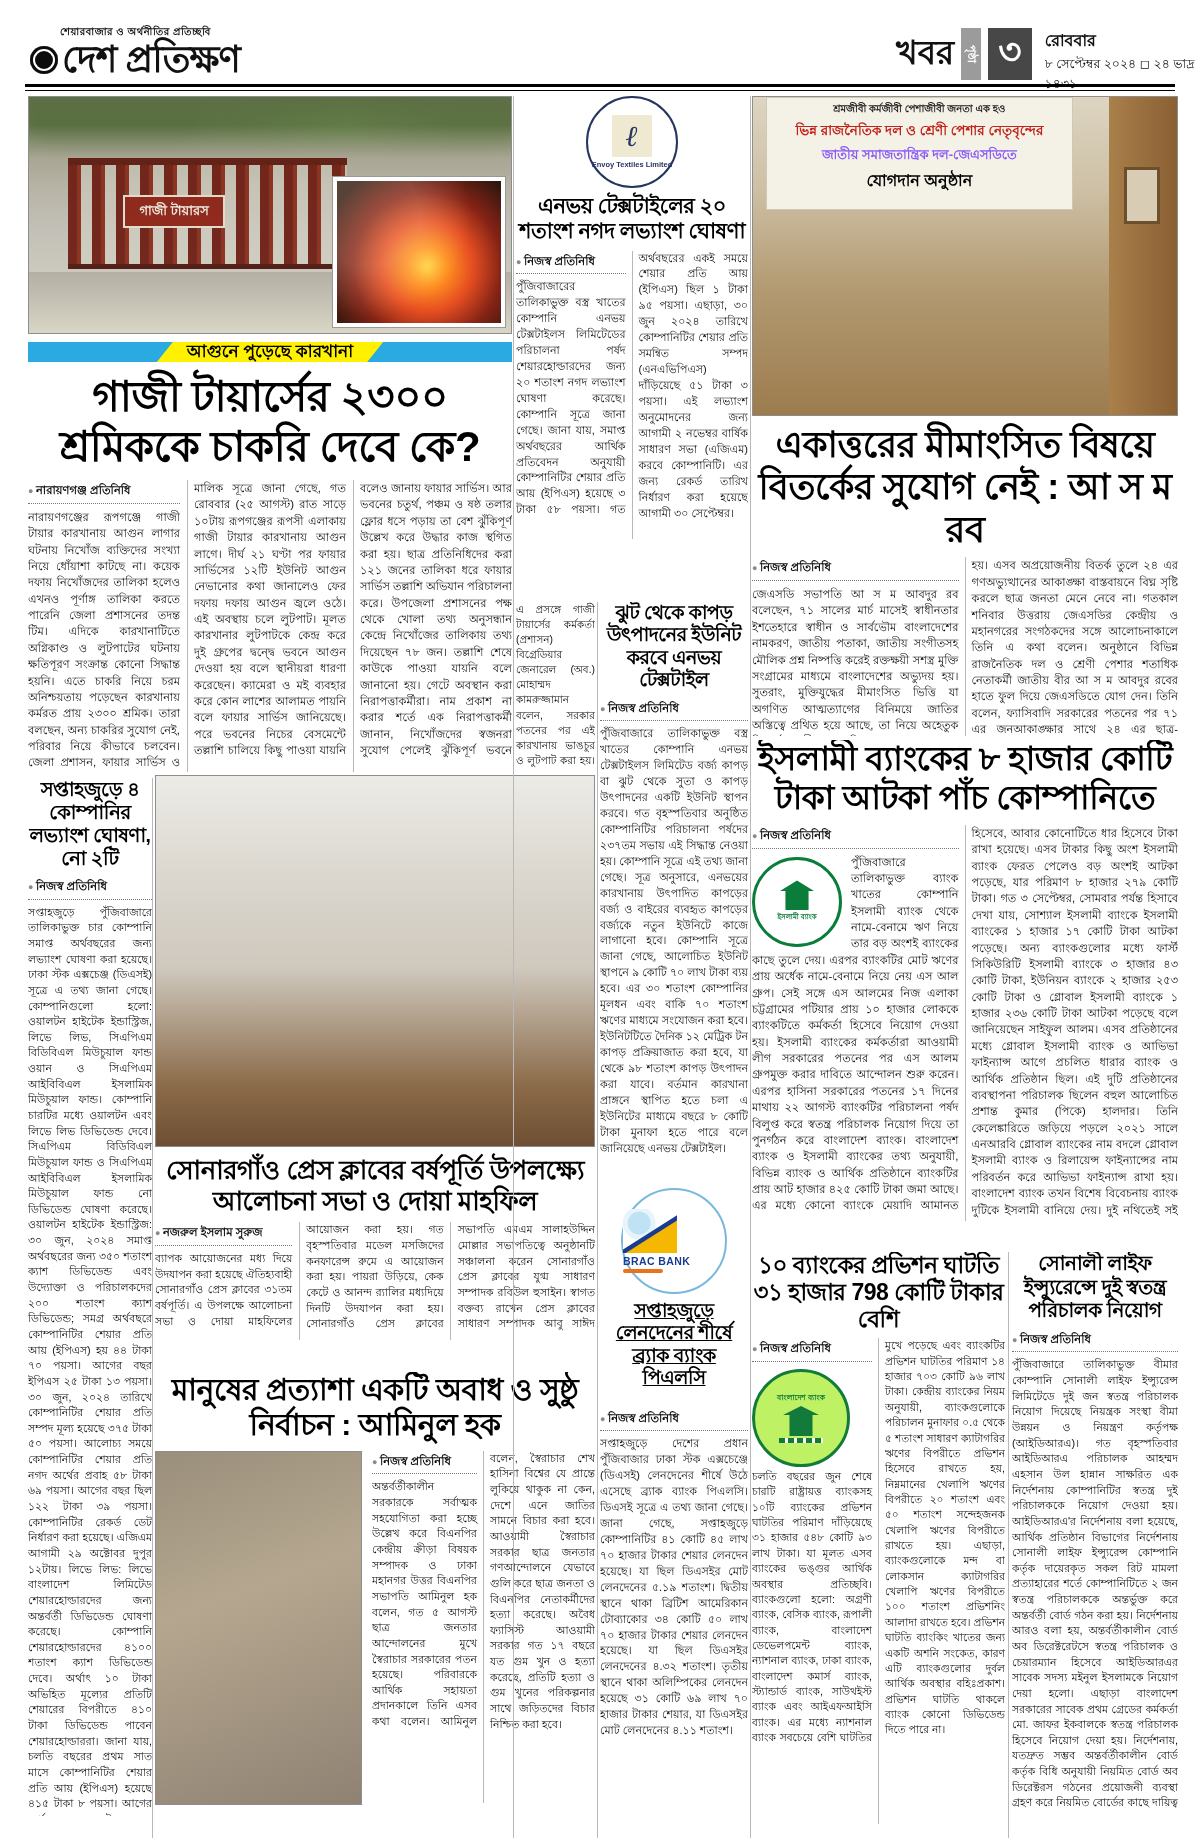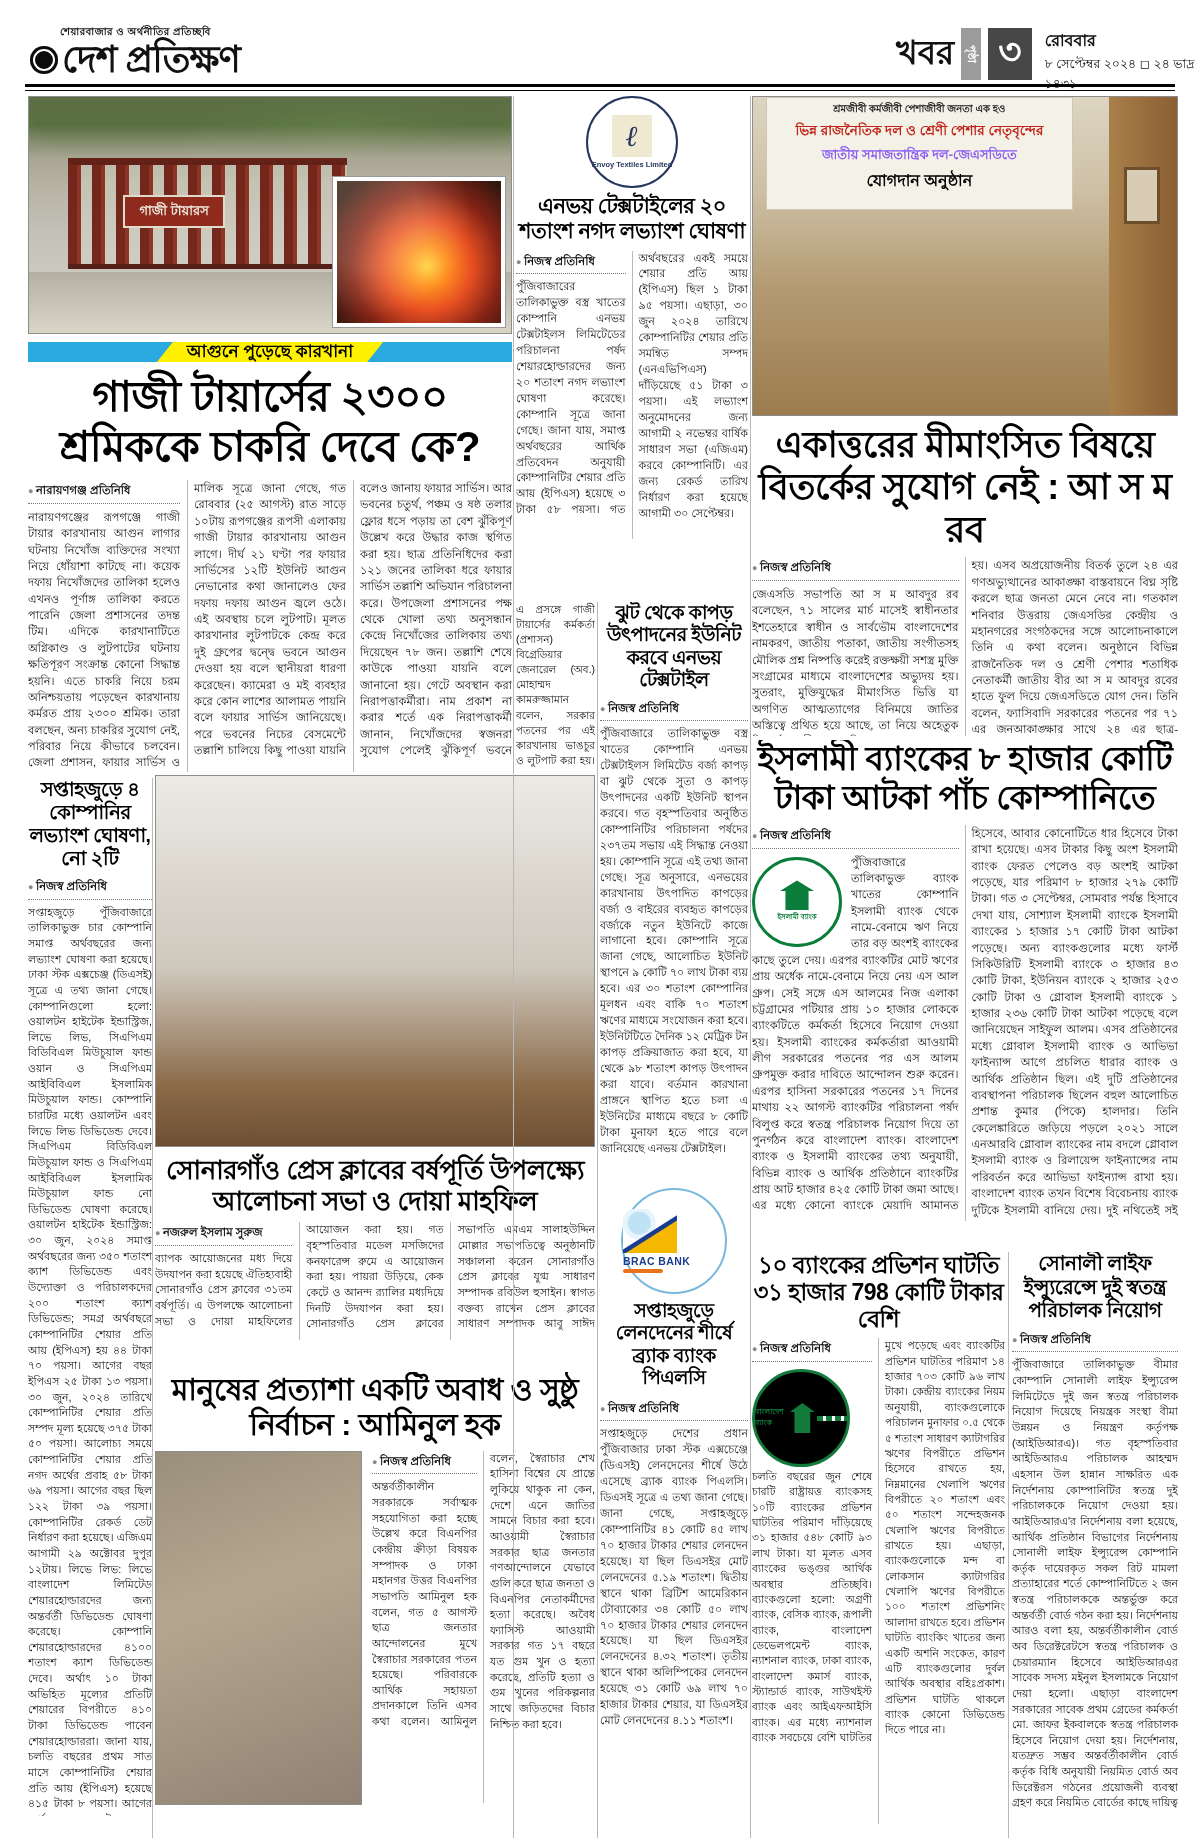--- a/index.html
+++ b/index.html
@@ -76,21 +76,21 @@
   
   #brac{left:600px;top:1188px;width:148px;height:650px;}
   .logo-brac{width:102px;height:102px;border-radius:50%;border:2px solid #79b8dd;background:#fff;margin:0 auto 6px;
         display:flex;flex-direction:column;align-items:flex-start;justify-content:center;gap:2px;}
   .brac-sq{width:54px;height:44px;position:relative;background:
         radial-gradient(circle at 30% 32%,#bfe3f5 0 11px,#e7f4fb 12px 16px,transparent 17px),#fff;overflow:hidden;}
   .brac-sq::after{content:"";position:absolute;inset:0;background:#f5b700;clip-path:polygon(100% 22%,100% 100%,0% 100%);}
   .brac-sq::before{content:"";position:absolute;inset:0;background:#1a3c8f;clip-path:polygon(100% 14%,100% 26%,0 104%,0 92%);z-index:1;}
   .brac-nm{font-size:10.5px;font-weight:800;color:#1a3c8f;letter-spacing:.4px;}
   .brac-tg{width:40px;height:4px;background:#e8731a;border-radius:2px;}
-  #brac .hl{font-size:19px;margin:2px 0 8px;}
+  #brac .hl{font-size:19px;margin:2px 0 18px;text-decoration:underline;}
   #brac .bodytxt{height:420px;font-size:11px;}
   
   #weekly{left:28px;top:778px;width:124px;height:1060px;}
   #weekly .hl{font-size:19.5px;margin:0 0 6px;}
   #weekly .bodytxt{height:940px;font-size:10.8px;}
   
   #pressclub{left:155px;top:775px;width:440px;height:592px;}
   .photo-press{height:370px;background:
       linear-gradient(180deg,#ecebe6 0%,#dcd8d0 26%,#cfc8bd 52%,#8a6a48 84%,#6e4f33 100%),
       radial-gradient(circle at 10% 12%,#c23a2e 0 26px,transparent 27px),
@@ -157,22 +157,22 @@
   #islami .hl{font-size:33px;margin:0 0 7px;}
   #islami .bodytxt{height:396px;}
   .logo-islami{width:84px;height:84px;border-radius:50%;border:3px solid #0a7d3b;background:#fff;
       float:left;margin:3px 9px 3px 0;display:flex;flex-direction:column;align-items:center;justify-content:center;gap:2px;}
   .isl-em{width:34px;height:30px;background:#0a7d3b;clip-path:polygon(50% 0,100% 35%,84% 35%,84% 100%,16% 100%,16% 35%,0 35%);}
   .isl-tx{font-size:7px;color:#0a7d3b;font-weight:800;}
   
   #provision{left:752px;top:1252px;width:253px;height:586px;}
   #provision .hl{font-size:23px;margin:0 0 5px;}
   #provision .bodytxt{height:486px;font-size:10.6px;}
-  .logo-bb{width:92px;height:92px;border-radius:50%;border:3px solid #127a3a;background:#000000;float:left;
-      margin:2px 8px 2px 0;display:flex;flex-direction:row;align-items:center;justify-content:center;gap:2px;}
+  .logo-bb{width:92px;height:92px;border-radius:50%;border:3px solid #127a3a;background:#bef264;float:left;
+      margin:2px 8px 2px 0;display:flex;flex-direction:column;align-items:center;justify-content:center;gap:2px;}
   .bb-tx{font-size:7.5px;color:#127a3a;font-weight:800;}
   .bb-mon{width:36px;height:30px;background:#127a3a;clip-path:polygon(50% 0,100% 30%,82% 30%,82% 100%,18% 100%,18% 30%,0 30%);}
   .bb-waves{width:44px;height:5px;background:repeating-linear-gradient(90deg,#127a3a 0 6px,#fff 6px 9px);}
   
   #sonali{left:1012px;top:1252px;width:166px;height:586px;}
   #sonali .hl{font-size:20px;margin:0 0 6px;}
   #sonali .bodytxt{height:480px;font-size:10.8px;}
 </style>
 </head>
 <body>

